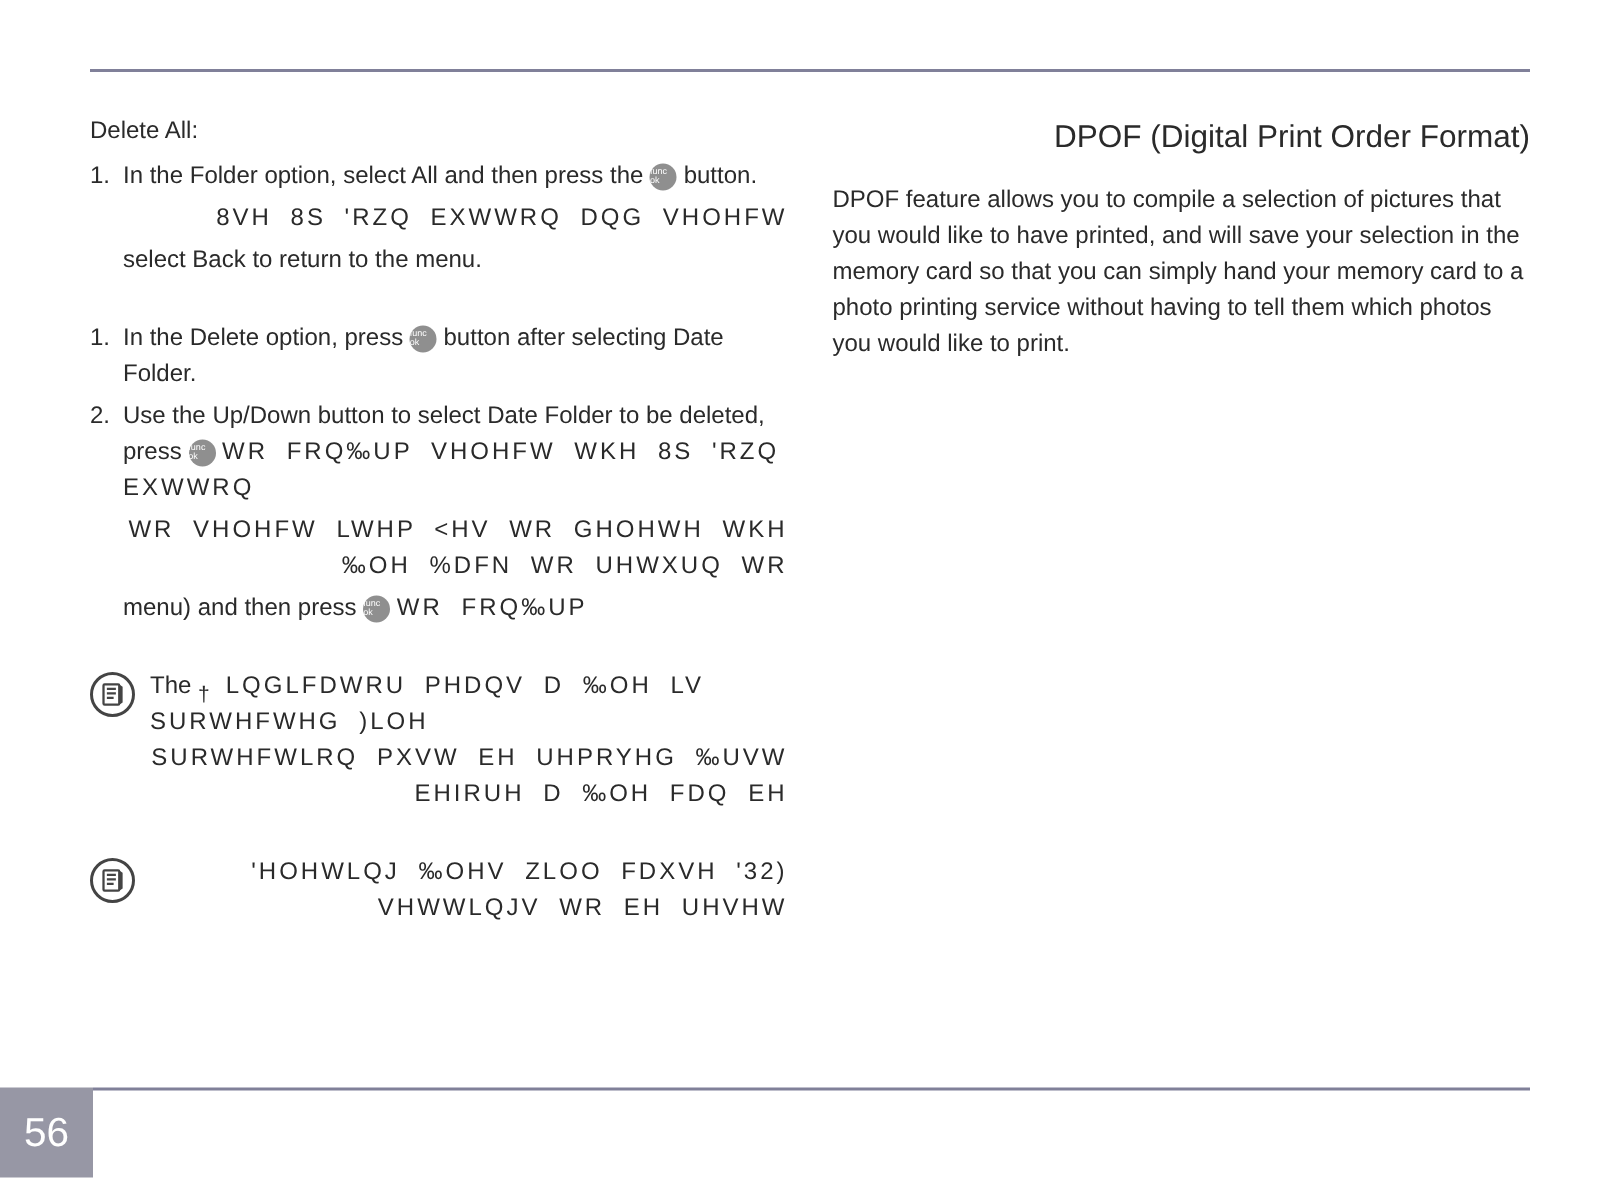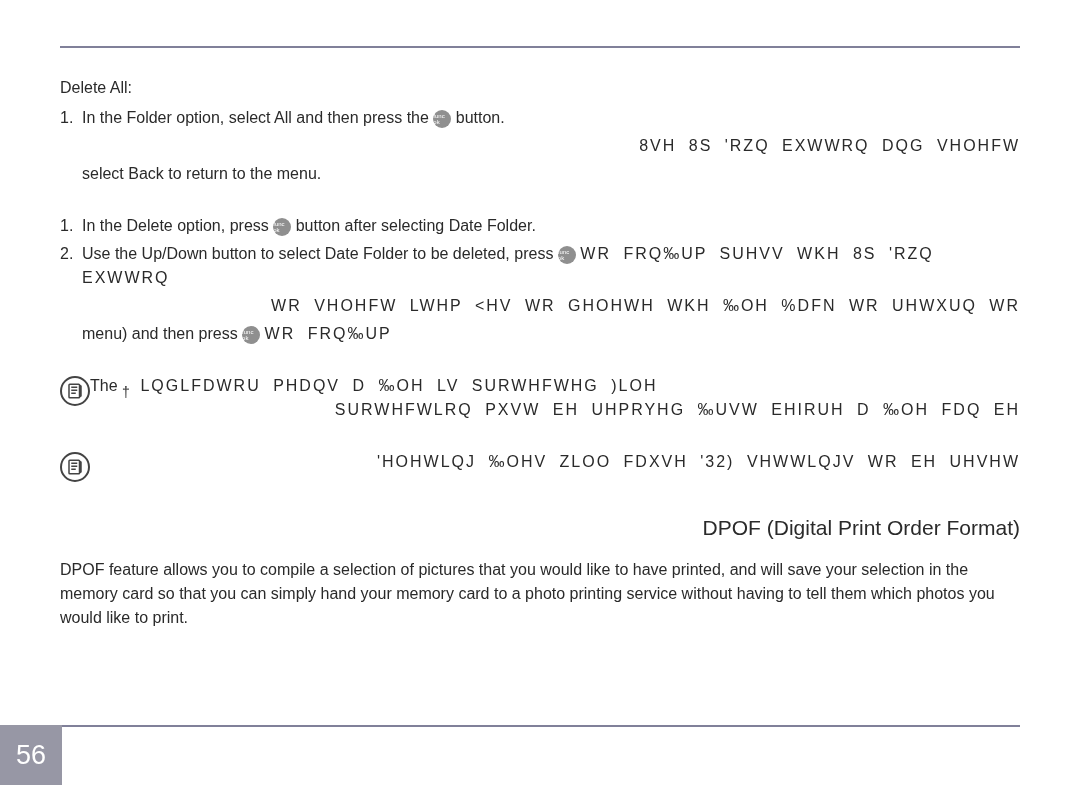--- a/index.html
+++ b/index.html
@@ -22,21 +22,20 @@
     height: 18px;
     background: #fff;
     border-bottom: 2px solid #808099;
     margin-bottom: 28px;
   }
   .content {
     display: flex;
     gap: 30px;
     font-size: 16px;
     line-height: 1.5;
-    flex-direction: column;
   }
   .left-col { flex: 1; }
   .right-col { flex: 1; }
   .section-heading {
     font-size: 16px;
     font-weight: normal;
     margin-bottom: 6px;
   }
   .block { margin-bottom: 10px; }
   .list-item { display: flex; margin-bottom: 4px; }
@@ -52,20 +51,21 @@
     background: #8f8f8f;
     color: #fff;
     font-size: 6px;
     line-height: 1;
     vertical-align: middle;
     padding-top:1px;
   }
   .note-row {
     display: flex;
     align-items: flex-start;
+    gap: 10px;
     margin-top: 28px;
   }
   .note-icon {
     width: 30px; height: 30px;
     border: 2px solid #444;
     border-radius: 50%;
     display: flex;
     align-items: center;
     justify-content: center;
     flex-shrink: 0;
@@ -142,21 +142,21 @@
         <div class="li-num">1.</div>
         <div class="li-body">
           <span>In the Delete option, press </span><span class="func-icon">func ok</span><span> button after selecting Date Folder.</span>
         </div>
       </div>
 
       <div class="list-item">
         <div class="li-num">2.</div>
         <div class="li-body">
           <span>Use the Up/Down button to select Date Folder to be deleted, press </span><span class="func-icon">func ok</span>
-          <span class="garbled">WR FRQ‰UP  SUHVV WKH 8S 'RZQ EXWWRQ</span>
+          <span class="garbled">WR FRQ‰UP  VHOHFW WKH 8S 'RZQ EXWWRQ</span>
         </div>
       </div>
       <div class="indent garbled">WR VHOHFW LWHP  &lt;HV  WR GHOHWH WKH ‰OH  %DFN  WR UHWXUQ WR</div>
       <div class="indent">
         <span>menu) and then press </span><span class="func-icon">func ok</span>
         <span class="garbled">WR FRQ‰UP</span>
       </div>
 
       <div class="note-row">
         <div class="note-icon">

